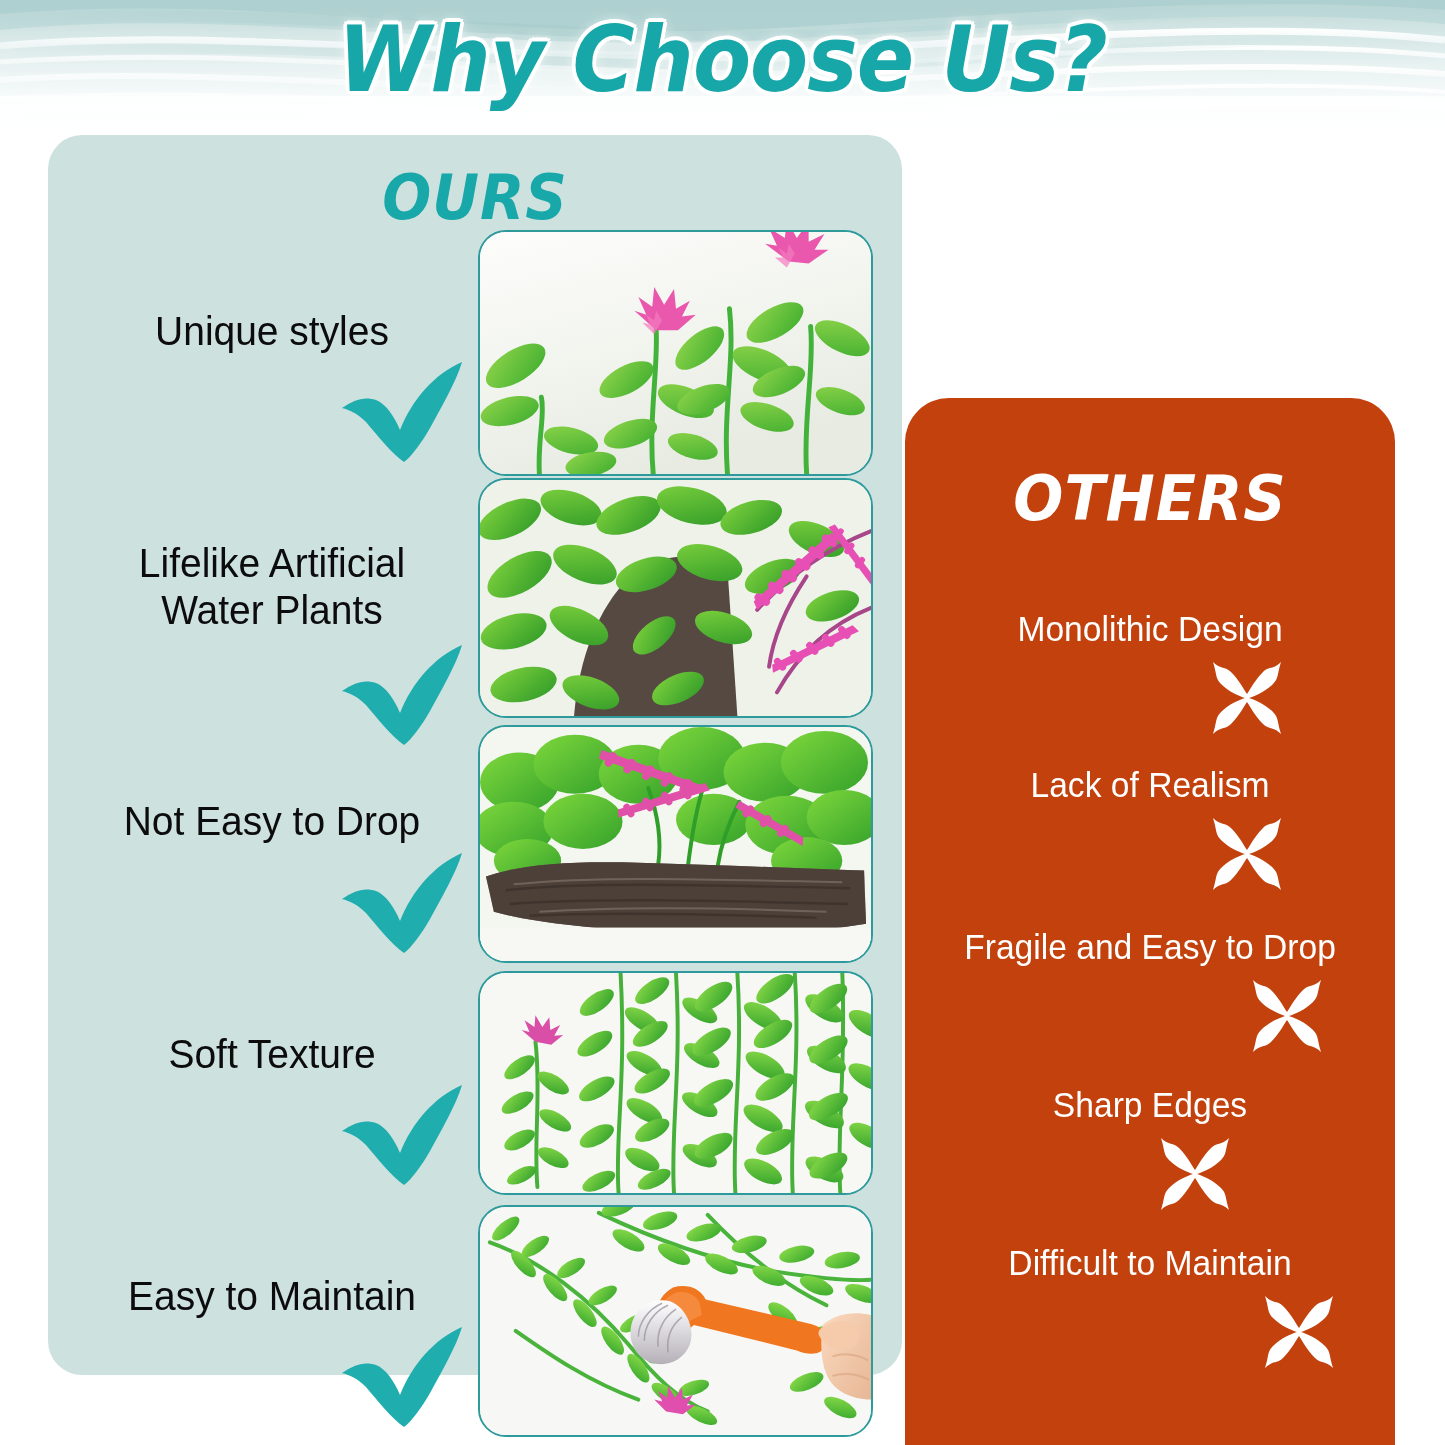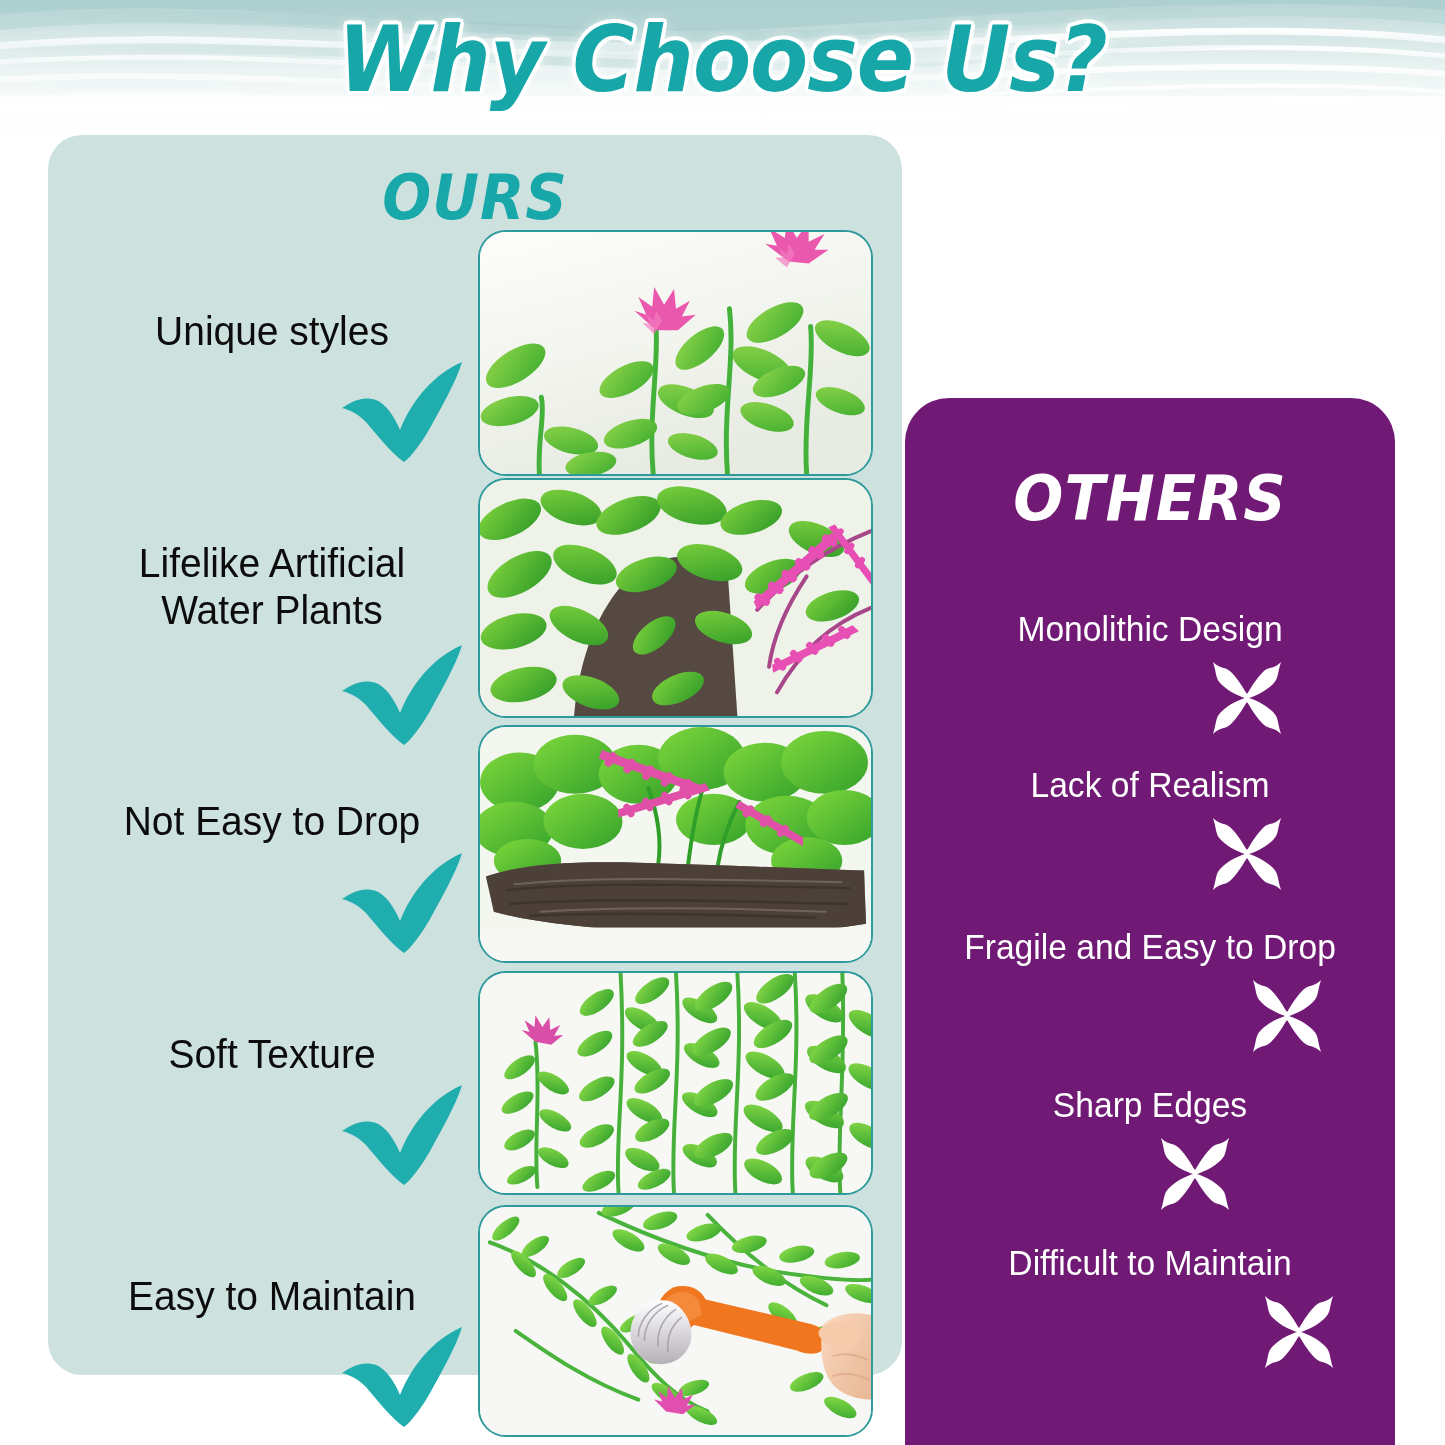--- a/index.html
+++ b/index.html
@@ -112,21 +112,21 @@
     overflow: hidden;
     background: #f4f6f4;
   }
   .photo svg { display: block; width: 100%; height: 100%; }
 
   
   #others-panel {
     position: absolute;
     left: 905px; top: 398px;
     width: 490px; height: 1047px;
-    background: #701a75;
+    background: #c2410c;
     border-radius: 44px 44px 0 0;
   }
   #others-heading {
     position: absolute;
     left: 0; top: 66px;
     width: 490px;
     text-align: center;
     font-size: 62px;
     line-height: 70px;
     font-weight: bold;

